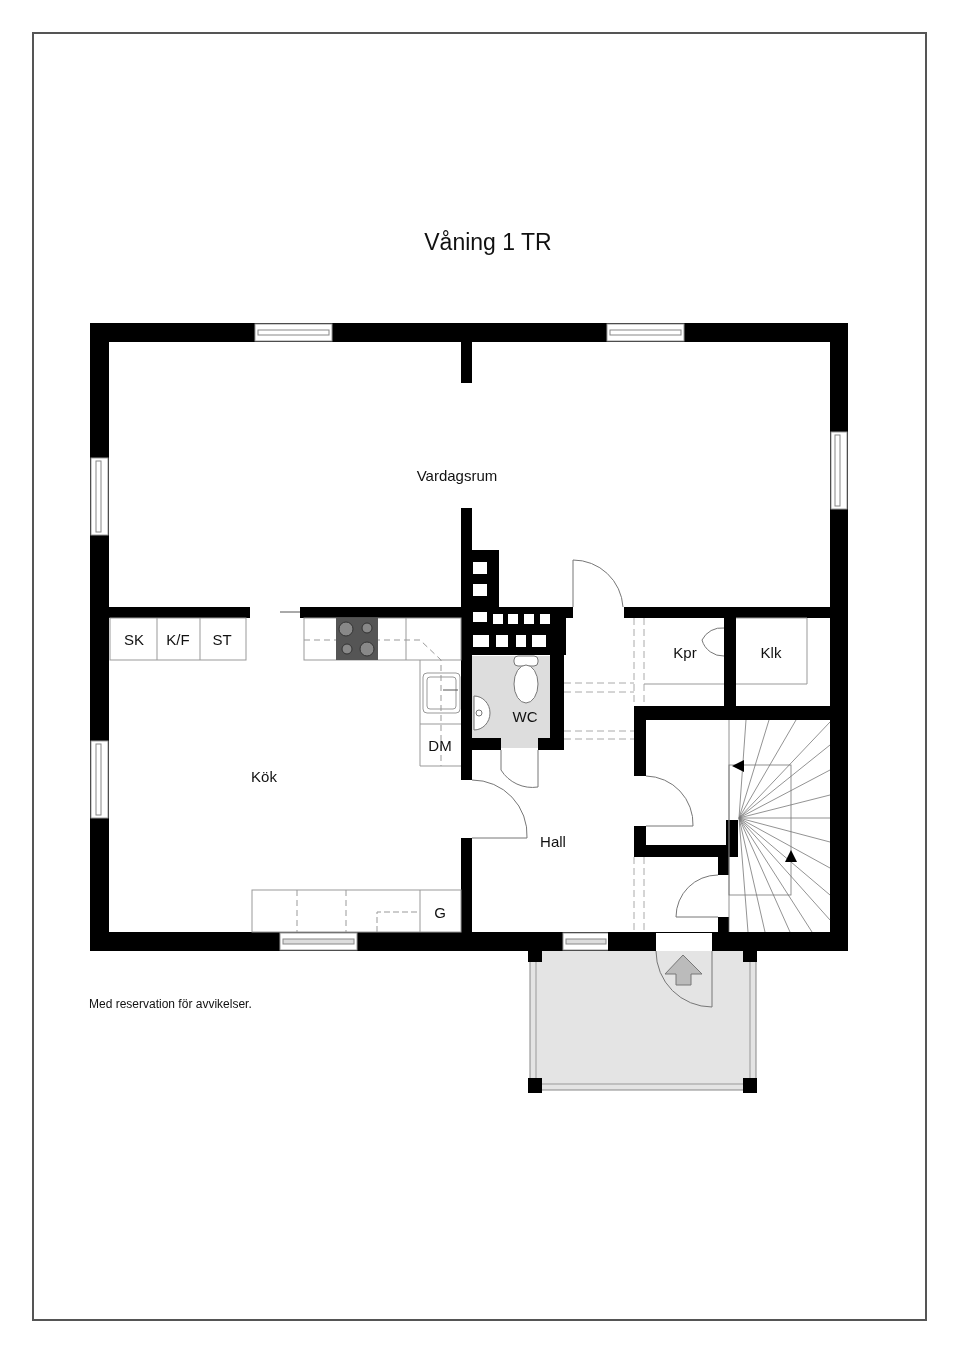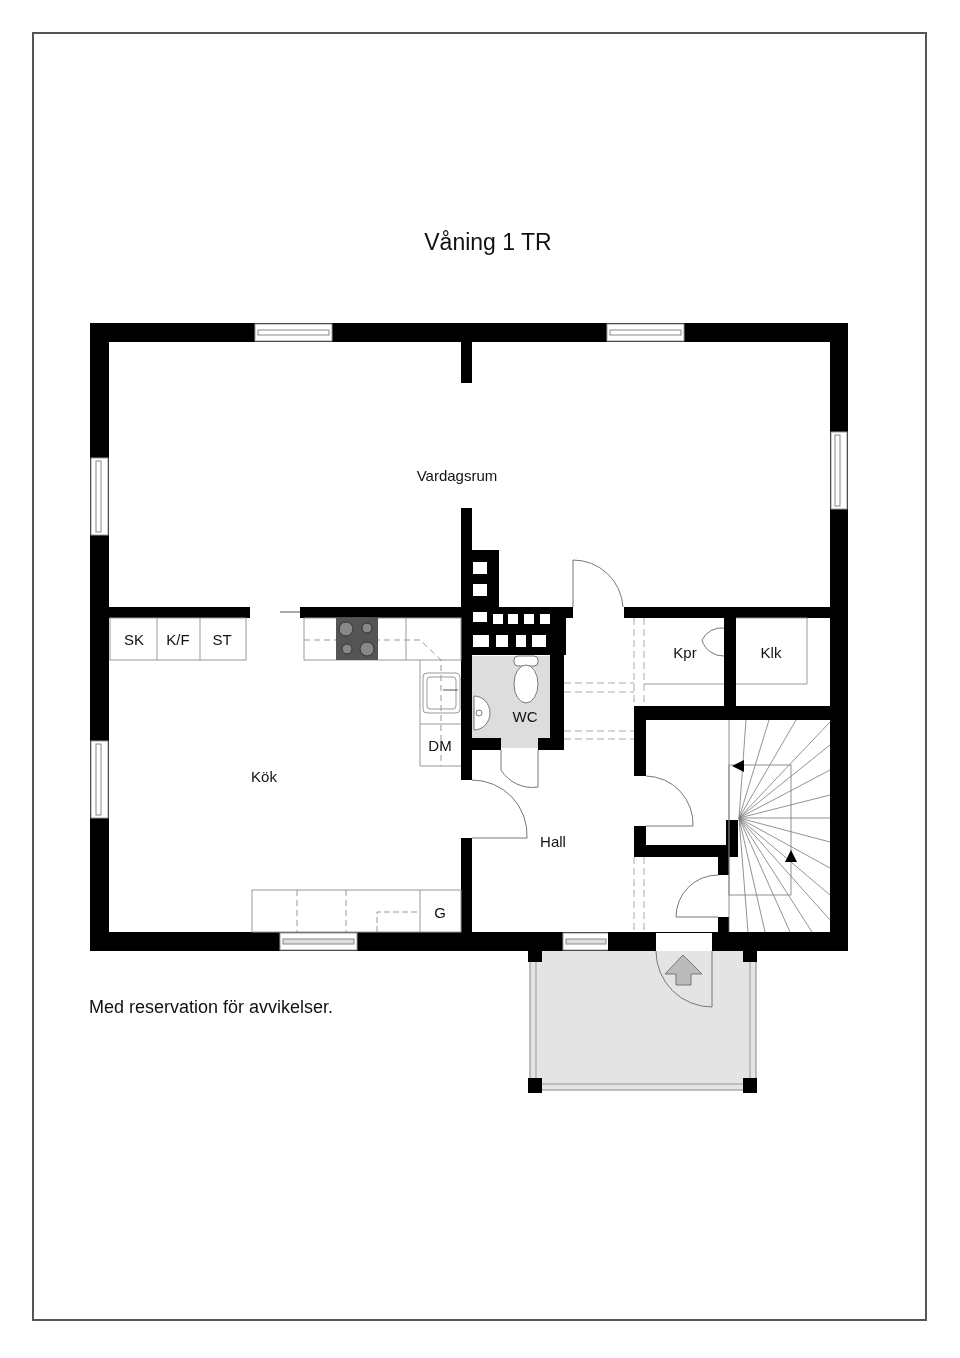--- a/index.html
+++ b/index.html
@@ -1,19 +1,19 @@
 <!DOCTYPE html>
 <html><head>
 <meta charset="utf-8">
 <style>
   html, body { margin:0; padding:0; background:#ffffff; }
   body { width:960px; height:1358px; position:relative; overflow:hidden; font-family:"Liberation Sans", sans-serif; }
   .frame { position:absolute; left:32px; top:32px; width:895px; height:1289px; border:2px solid #555; box-sizing:border-box; }
   .title { position:absolute; left:0; width:976px; top:229px; text-align:center; font-size:23px; color:#111; }
-  .disclaimer { position:absolute; left:89px; top:997px; font-size:18px; color:#111; }
+  .disclaimer { position:absolute; left:89px; top:997px; font-size:12px; color:#111; }
   svg { position:absolute; left:0; top:0; }
   .lbl { font-family:"Liberation Sans", sans-serif; fill:#111; }
 </style>
 </head>
 <body>
 
 <div class="frame"></div>
 <div class="title">Våning 1 TR</div>
 
 <svg width="960" height="1358" viewBox="0 0 960 1358">

